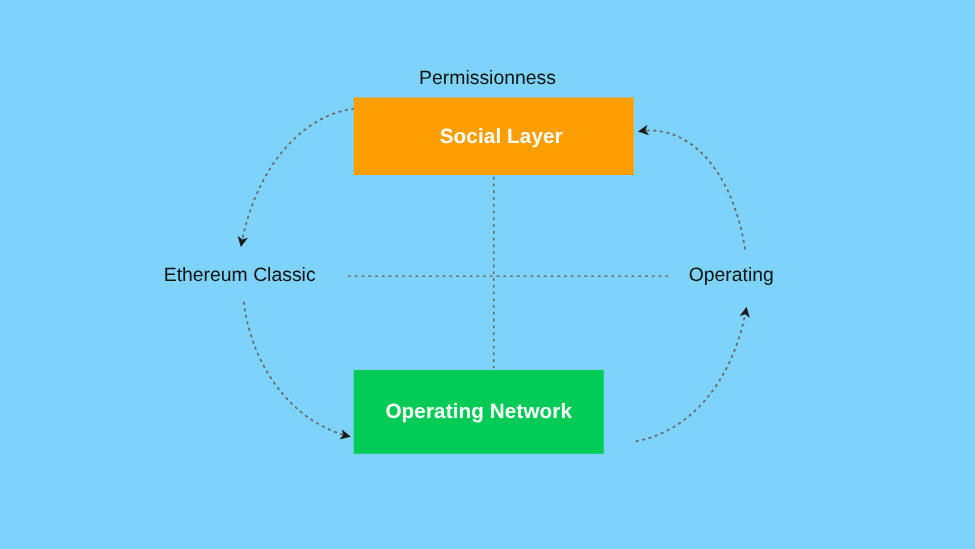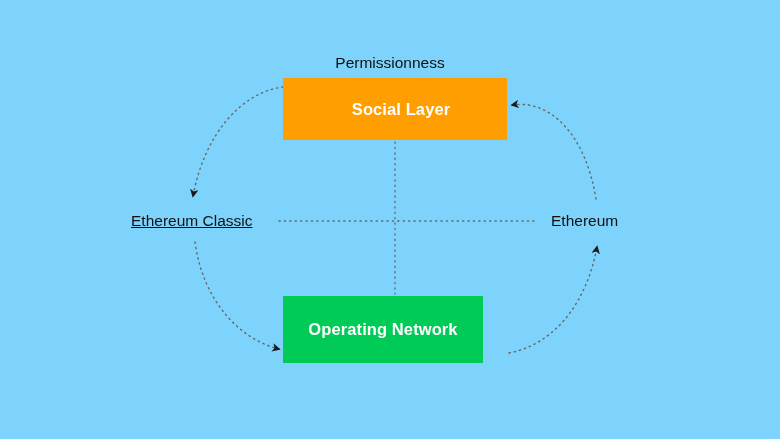--- a/index.html
+++ b/index.html
@@ -67,21 +67,20 @@
   }
   #label-permissionlessness {
     left: 0;
     top: 367px;
     width: 780px;
     text-align: center;
   }
   #label-ethereum-classic {
     left: 131px;
     top: 212px;
-    text-decoration: underline;
   }
   #label-community {
     left: 551px;
     top: 212px;
   }
 </style>
 </head>
 <body>
 
 <div id="canvas" style="background: #7dd3fc;">
@@ -104,21 +103,21 @@
     <path d="M 509 353 C 552 345, 586 306, 597 247" fill="none" stroke="#666666" stroke-width="1.4" stroke-dasharray="1.3 4.0" stroke-linecap="round" marker-end="url(#arrow)"></path>
 
     <path d="M 596 199 C 586 136, 551 99, 512 105" fill="none" stroke="#666666" stroke-width="1.4" stroke-dasharray="1.3 4.0" stroke-linecap="round" marker-end="url(#arrow)"></path>
   </svg>
 
   <div class="axis-label" id="label-permissionness">Permissionness</div>
 
 
   <div class="axis-label" id="label-ethereum-classic">Ethereum Classic</div>
 
-  <div class="axis-label" id="label-community">Ethereum</div>
+  <div class="axis-label" id="label-community">Operating</div>
 
   <div class="node-box" id="social-layer-box" style="background: rgb(255, 158, 0); padding-left: 12px;">
     <span class="node-label" style="color: rgb(255, 255, 255);">Social Layer</span>
   </div>
 
   <div class="node-box" id="operating-network-box" style="background: rgb(0, 203, 86);">
     <span class="node-label" style="color: rgb(255, 255, 255);">Operating Network</span>
   </div>
 
 </div>

